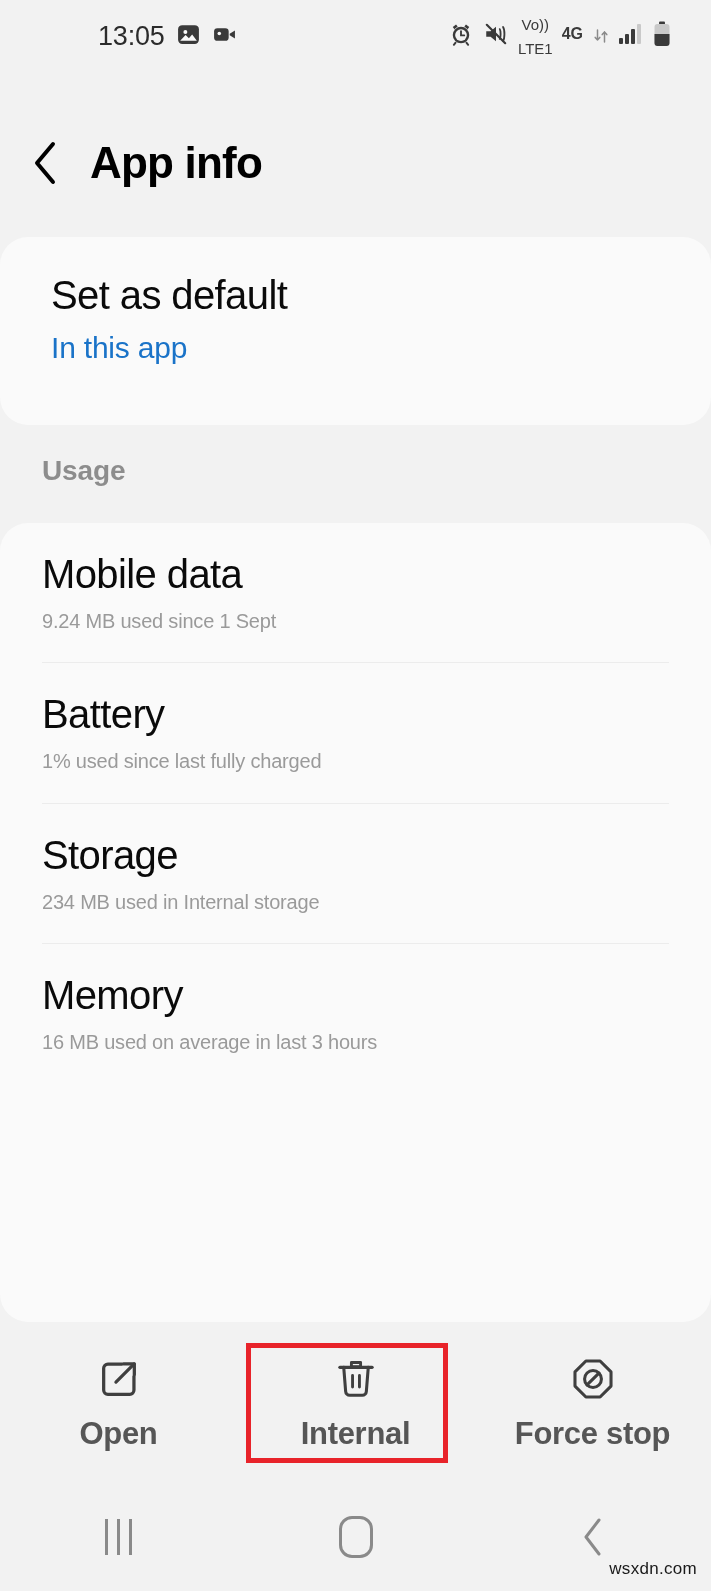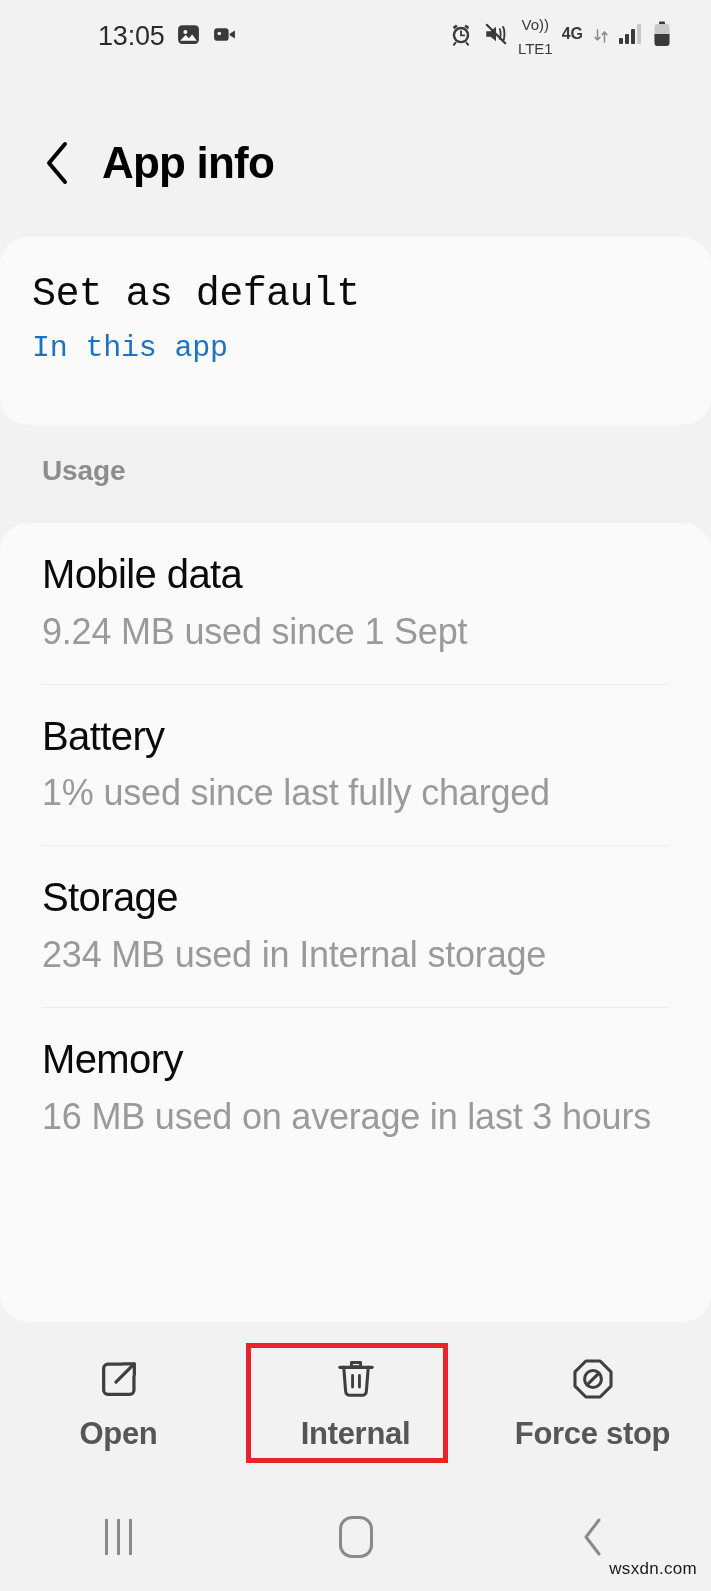--- a/index.html
+++ b/index.html
@@ -65,21 +65,21 @@
   .net-stack .g4 { font-size: 16px; font-weight: 700; line-height: 1; }
 
   
   .app-header {
     position: absolute;
     top: 110px; left: 0;
     width: 711px;
     height: 105px;
     display: flex;
     align-items: center;
-    padding-left: 36px;
+    padding-left: 24px;
     box-sizing: border-box;
   }
   .back-chevron {
     width: 44px;
     height: 44px;
     display: flex;
     align-items: center;
     justify-content: center;
     margin-right: 22px;
   }
@@ -95,22 +95,21 @@
     position: absolute;
     left: 0;
     width: 711px;
     background: #fafafa;
     border-radius: 28px;
     box-sizing: border-box;
   }
   .card-default {
     top: 237px;
     height: 188px;
-    padding: 36px 42px 0 32px;
-    font-family: Liberation Mono, monospace;
+    padding: 36px 42px 0 51px;
   }
   .row-title {
     font-size: 40px;
     font-weight: 400;
     color: #0a0a0a;
     letter-spacing: -0.6px;
     line-height: 1.12;
   }
   .row-sub-blue {
     margin-top: 13px;
@@ -136,21 +135,21 @@
     padding: 0;
   }
   .usage-row {
     padding: 0 42px;
     box-sizing: border-box;
     position: relative;
   }
   .usage-row .row-title { padding-top: 29px; }
   .row-sub {
     margin-top: 11px;
-    font-size: 36px;
+    font-size: 20px;
     font-weight: 400;
     color: #9a9a9a;
     letter-spacing: -0.2px;
     line-height: 1.33;
   }
   .divider {
     height: 1px;
     background: #ececec;
     margin: 28px 42px 0 42px;
   }

